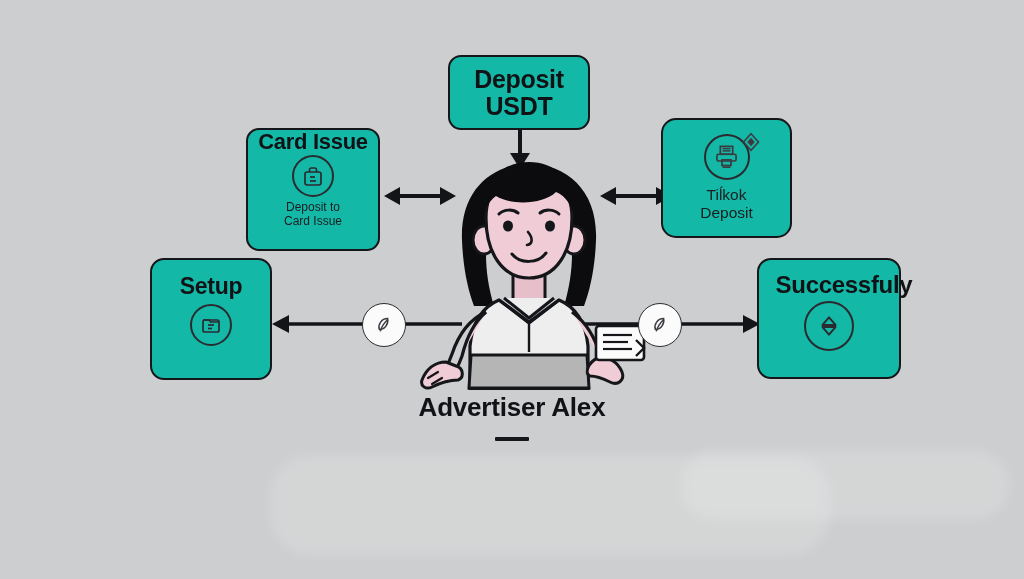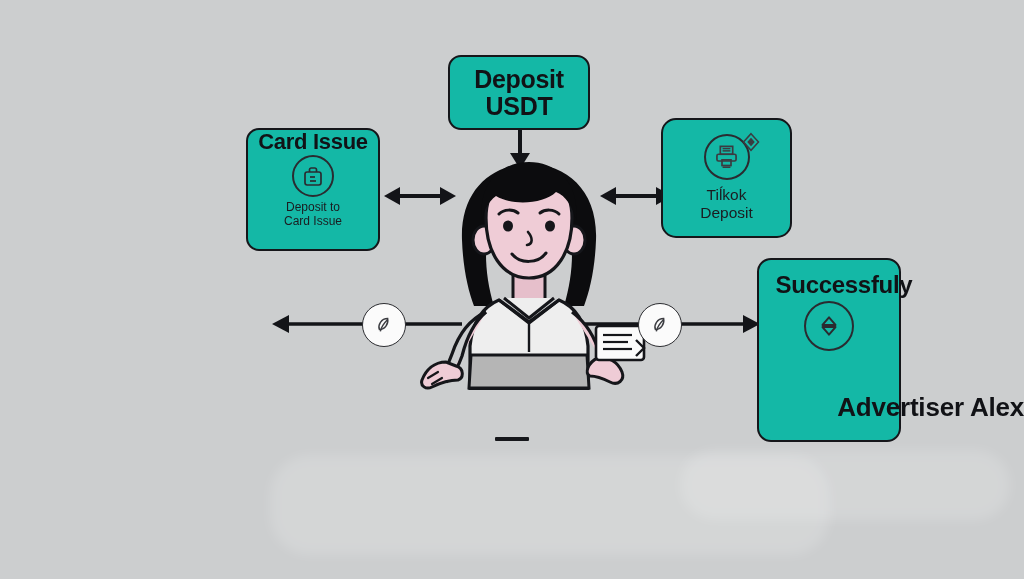--- a/index.html
+++ b/index.html
@@ -81,21 +81,21 @@
 
   #node-setup {
     left: 150px; top: 258px; width: 122px; height: 122px;
     padding-top: 14px;
     border-radius: 14px;
   }
   #node-setup .node-title { font-size: 23px; margin-bottom: 6px; }
   #node-setup .icon-circle { width: 42px; height: 42px; }
 
   #node-success {
-    left: 757px; top: 258px; width: 144px; height: 184px;
+    left: 757px; top: 258px; width: 144px; height: 121px;
     padding-top: 12px;
     border-radius: 14px;
   }
   #node-success .node-title {
     font-size: 24px;
     margin-left: 8px;
     margin-right: -22px;
   }
   #node-success .icon-circle { width: 50px; height: 50px; margin-top: 4px;}
   #node-success .node-sub { font-size: 16px; margin-top: 5px; }
@@ -112,21 +112,21 @@
     z-index: 5;
   }
 
   
   #figure { position: absolute; left: 400px; top: 140px; z-index: 4; }
 
   
   #caption {
     position: absolute;
     left: 0; right: 0; top: 392px;
-    text-align: right;
+    text-align: center;
     z-index: 7;
   }
   #caption .cap-text {
     font-size: 26px;
     font-weight: bold;
     color: #111216;
     letter-spacing: -0.2px;
   }
   #caption .cap-rule {
     width: 34px; height: 4px;
@@ -282,20 +282,31 @@
       </svg>
       <svg width="20" height="20" viewBox="0 0 24 24" style="position:absolute; right:-13px; top:-4px;">
         <path d="M12 2 L21 12 L12 22 L3 12 Z" fill="none" stroke="#3a3b40" stroke-width="1.8"></path>
         <path d="M12 7 L16.5 12 L12 17 L7.5 12 Z" fill="#3a3b40"></path>
       </svg>
     </div>
     <div class="node-sub">Tiĺkok
 Deposit</div>
   </div>
 
+  <div class="node" id="node-setup">
+    <div class="node-title">Setup</div>
+    <div class="icon-circle">
+      <svg width="24" height="24" viewBox="0 0 24 24">
+        <path d="M4 7 h6 l1.6 2 H20" fill="none" stroke="#2a2b30" stroke-width="1.7"></path>
+        <rect x="4" y="7" width="16" height="12" rx="1.8" fill="none" stroke="#2a2b30" stroke-width="1.7"></rect>
+        <line x1="9" y1="12" x2="15" y2="12" stroke="#2a2b30" stroke-width="1.7"></line>
+        <line x1="9" y1="15.5" x2="13" y2="15.5" stroke="#2a2b30" stroke-width="1.7"></line>
+      </svg>
+    </div>
+  </div>
 
   <div class="node" id="node-success">
     <div class="node-title">Successfuly</div>
     <div class="icon-circle">
       <svg width="26" height="26" viewBox="0 0 24 24">
         <path d="M12 4 L18 11 L6 11 Z" fill="none" stroke="#2a2b30" stroke-width="1.8" stroke-linejoin="round"></path>
         <path d="M12 20 L6 13 L18 13 Z" fill="none" stroke="#2a2b30" stroke-width="1.8" stroke-linejoin="round"></path>
       </svg>
     </div>
   </div>

